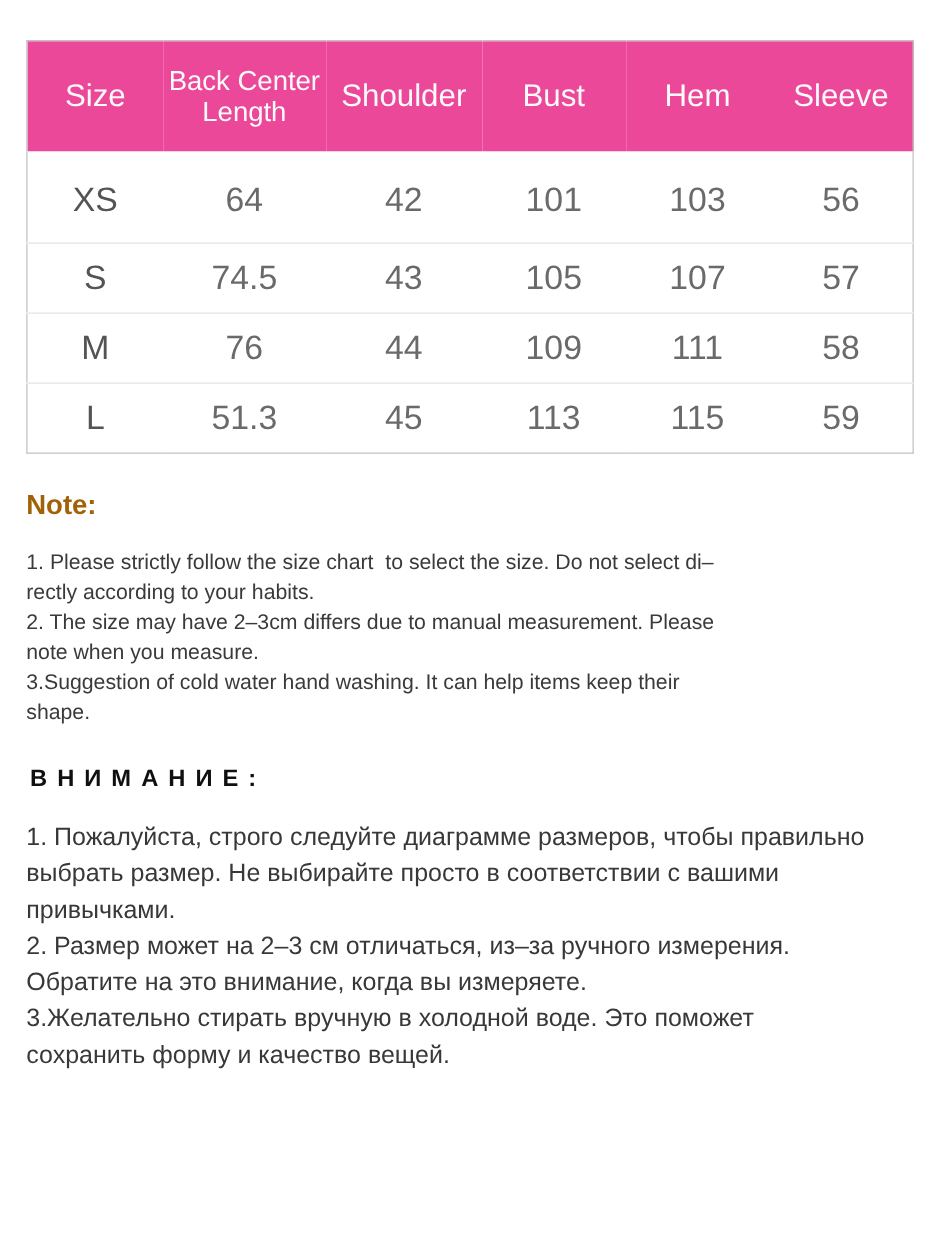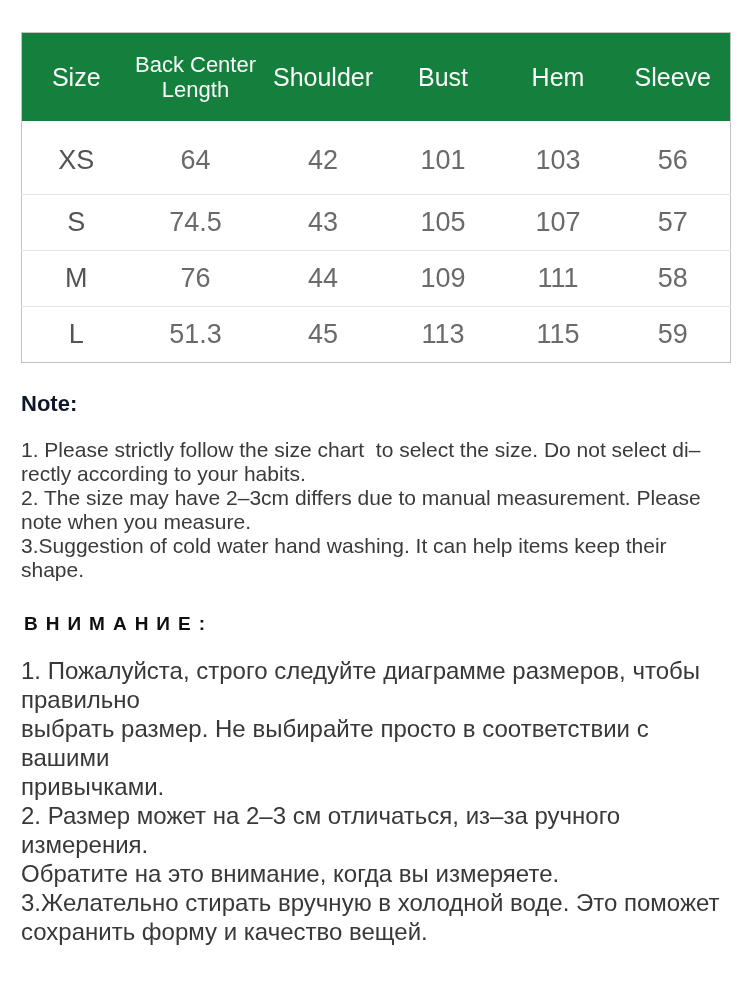--- a/index.html
+++ b/index.html
@@ -32,21 +32,21 @@
   }
   
   table.size-table {
     table-layout: fixed;
     border-collapse: collapse;
     width: 709px;
     margin: 32px 0 0 21px;
     border: 1px solid #c2c2c2;
   }
   table.size-table thead th {
-    background: #15803d;
+    background: #ec4899;
     color: #fafafa;
     font-weight: normal;
     font-size: 25px;
     height: 88px;
     vertical-align: middle;
     text-align: center;
     padding: 0;
     border: none;
   }
   table.size-table thead th.two-line {
@@ -72,41 +72,41 @@
   table.size-table tbody td.size-label {
     color: #545456;
     text-align: center;
   }
   
   .note-heading {
     margin: 26px 0 0 21px;
     font-size: 22px;
     line-height: 30px;
     font-weight: bold;
-    color: #0f172a;
+    color: #a16207;
   }
   .note-body {
     margin: 19px 18px 0 21px;
-    font-size: 21px;
+    font-size: 17px;
     line-height: 24px;
     color: #3a3a3a;
     white-space: pre-wrap;
   }
   
   .attention-heading {
     margin: 27px 0 16px 24px;
     font-size: 19px;
     line-height: 30px;
     font-weight: bold;
     color: #101010;
     letter-spacing: 8px;
   }
   .attention-body {
     margin: 17px 18px 4px 21px;
-    font-size: 24px;
+    font-size: 20px;
     line-height: 29px;
     color: #383838;
     white-space: pre-wrap;
   }
 </style>
 </head>
 <body>
 
 <div class="page">
 

